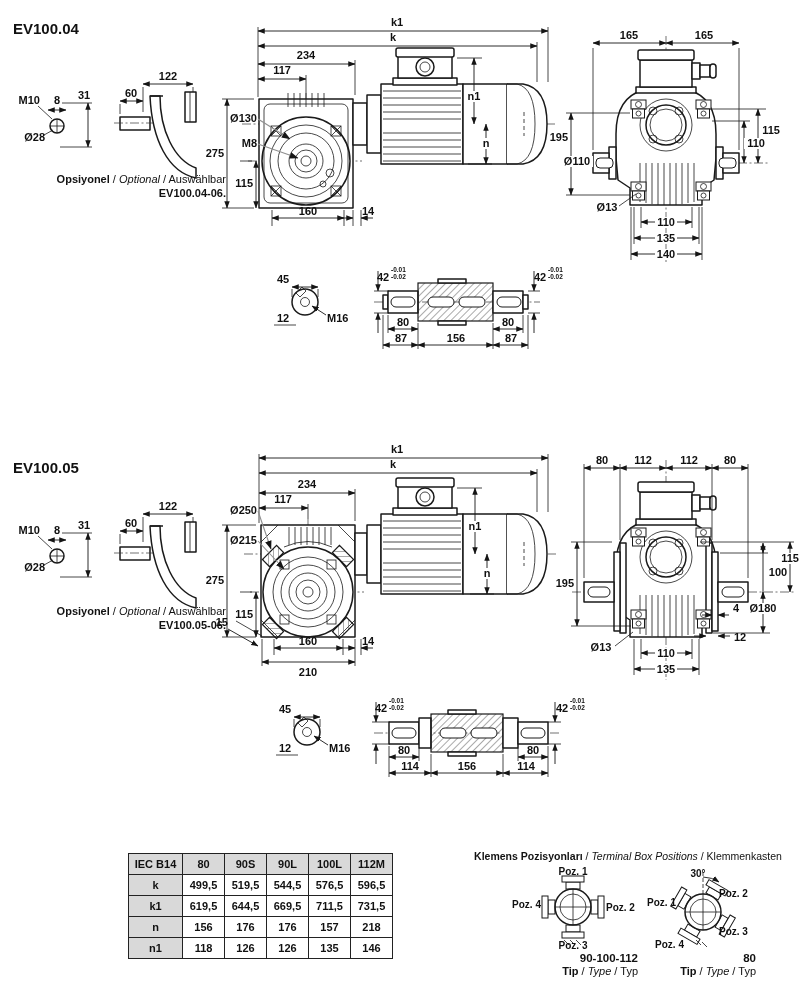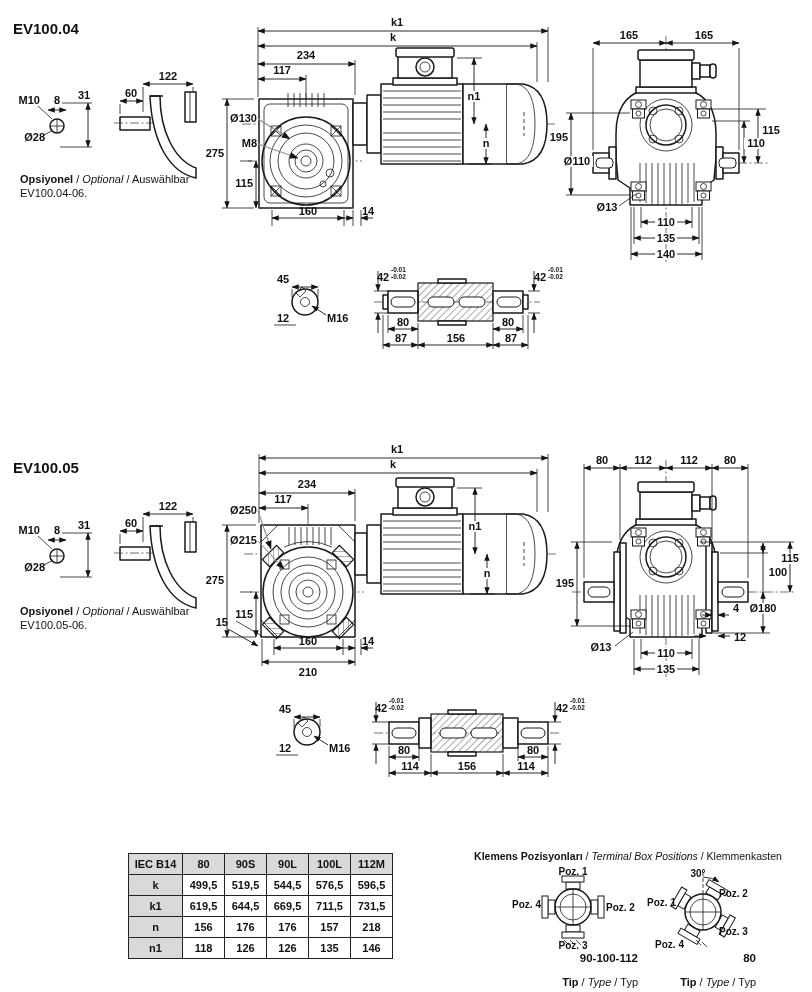--- a/index.html
+++ b/index.html
@@ -1,22 +1,22 @@
 <!DOCTYPE html>
 <html><head>
 <meta charset="utf-8">
 <style>
   html,body{margin:0;padding:0;background:#fff}
   .page{position:relative;width:812px;height:992px;background:#fff;font-family:"Liberation Sans",sans-serif;overflow:hidden}
   .abs{position:absolute}
   .title{font:bold 15px "Liberation Sans",sans-serif;color:#111}
-  .note{width:206px;text-align:left;font:11px "Liberation Sans",sans-serif;color:#111;line-height:13.5px}
+  .note{width:206px;text-align:right;font:11px "Liberation Sans",sans-serif;color:#111;line-height:13.5px}
   .note .b{font-weight:bold}
   .note .i{font-style:italic}
-  .note2{font-weight:normal}
+  .note2{font-weight:bold}
   svg{position:absolute;left:0;top:0}
   svg text{font:bold 11px "Liberation Sans",sans-serif;fill:#101010;text-anchor:middle}
   svg text.tt{font-size:6.5px}
   svg text.ts{text-anchor:start}
   svg text.te{text-anchor:end}
   svg text.small{font-size:10px}
   .ln{fill:none;stroke:#1a1a1a;stroke-width:1.5;stroke-linejoin:round}
   .lw{fill:#fff;stroke:#1a1a1a;stroke-width:1.5;stroke-linejoin:round}
   .tn{fill:none;stroke:#1a1a1a;stroke-width:0.8}
   .tw{fill:#fff;stroke:#1a1a1a;stroke-width:1}
@@ -27,21 +27,21 @@
   .bg{fill:#fff;stroke:none}
   table.dimtable{position:absolute;left:128px;top:853px;border-collapse:collapse;font:bold 11px "Liberation Sans",sans-serif;color:#111}
   table.dimtable td,table.dimtable th{border:1.4px solid #222;text-align:center;height:20px;padding:0}
   table.dimtable .c0{width:53px;background:#d9d9d9}
   table.dimtable .c{width:41px}
   table.dimtable tr.hd td,table.dimtable tr.hd th{background:#d9d9d9}
   .ttl{width:352px;text-align:center;font:10.5px "Liberation Sans",sans-serif;color:#111}
   .ttl .b{font-weight:bold}
   .ttl .i{font-style:italic}
   .cap{text-align:right;color:#111;font:bold 11.5px "Liberation Sans",sans-serif}
-  .cap .l2{font-weight:normal;font-size:11px;margin-top:12px}
+  .cap .l2{font-weight:normal;font-size:11px;margin-top:1px}
   .cap .l2 .b{font-weight:bold}
   .cap .l2 .i{font-style:italic}
 </style>
 </head>
 <body>
 
 <div class="page">
 
   <div class="abs title" style="left:13px;top:20px">EV100.04</div>
   <div class="abs title" style="left:13px;top:459px">EV100.05</div>

